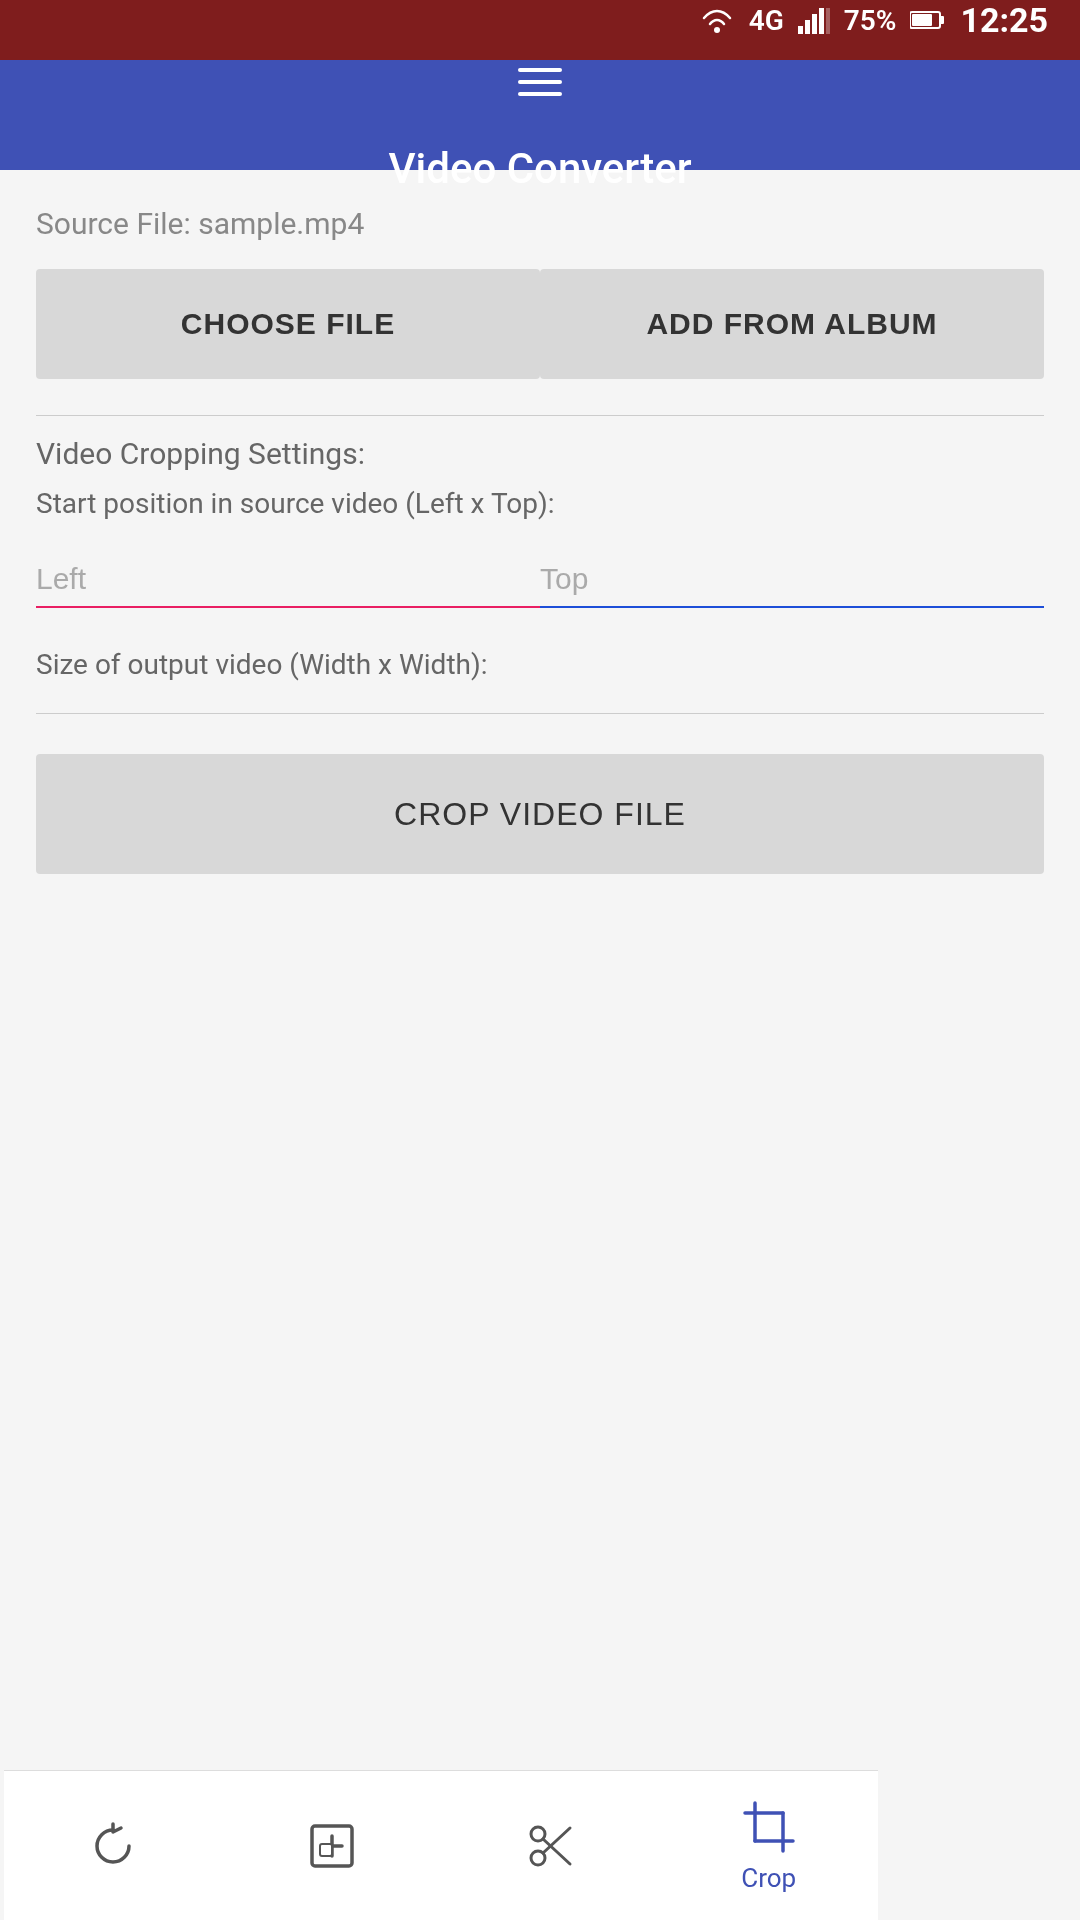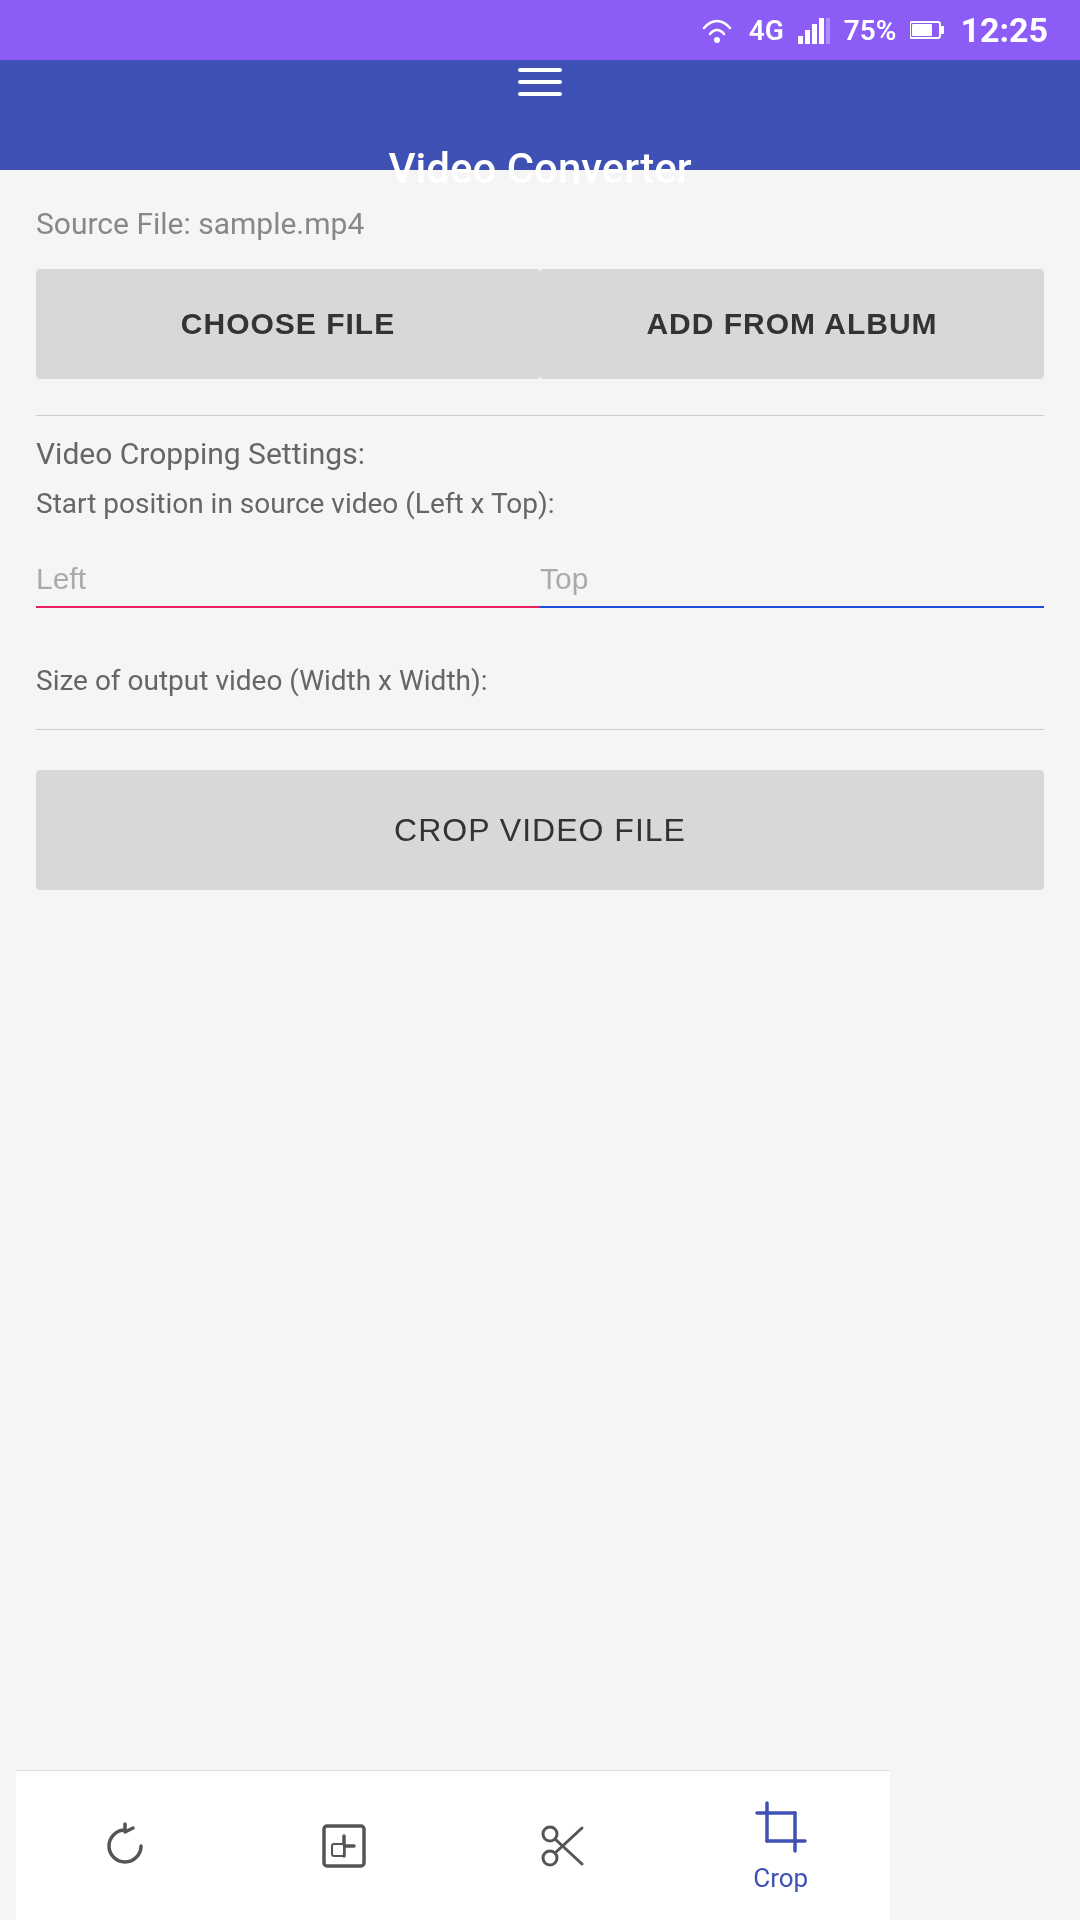--- a/index.html
+++ b/index.html
@@ -9,24 +9,24 @@
       width: 1080px;
       min-height: 1920px;
       background: #f5f5f5;
       font-family: 'Roboto', Arial, sans-serif;
       position: relative;
       overflow-x: hidden;
     }
 
     
     .status-bar {
-      background: #8b5cf6;
+      background: #7f1d1d;
       height: 60px;
       display: flex;
-      align-items: center;
+      align-items: flex-start;
       justify-content: flex-end;
       padding: 0 32px;
       gap: 18px;
     }
 
     .status-icons {
       display: flex;
       align-items: center;
       gap: 14px;
       color: white;
@@ -117,21 +117,21 @@
 
     .section-subtitle {
       color: #666;
       font-size: 28px;
       margin-bottom: 32px;
     }
 
     
     .input-row {
       display: flex;
-      margin-bottom: 56px;
+      margin-bottom: 40px;
     }
 
     .input-field-wrap {
       flex: 1;
       position: relative;
     }
 
     .input-field {
       width: 100%;
       border: none;
@@ -164,21 +164,21 @@
       cursor: pointer;
       letter-spacing: 1px;
       margin-top: 20px;
       margin-bottom: 20px;
     }
 
     
     .bottom-nav {
       position: fixed;
       bottom: 0;
-      left: 16px;
+      left: 4px;
       width: 874px;
       height: 150px;
       background: #fff;
       border-top: 1px solid #ddd;
       display: flex;
       align-items: center;
       justify-content: space-around;
     }
 
     .nav-item {

